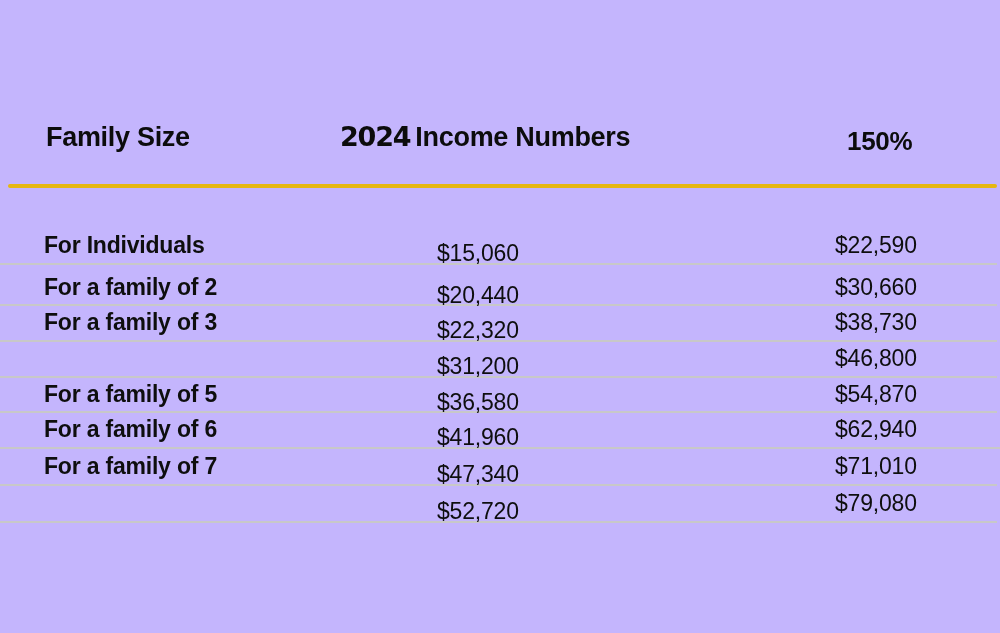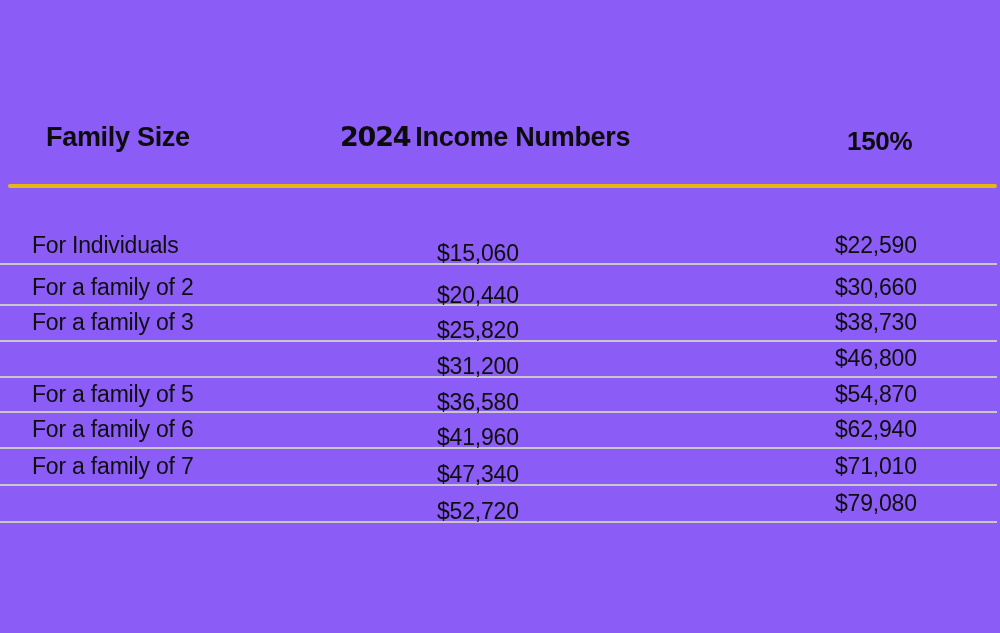--- a/index.html
+++ b/index.html
@@ -10,21 +10,21 @@
   body {
     width: 1000px;
     height: 633px;
     font-family: "Liberation Sans", sans-serif;
     color: #0e0e0e;
   }
   .canvas {
     position: relative;
     width: 1000px;
     height: 633px;
-    background: #8b5cf6;
+    background: #c4b5fd;
     overflow: hidden;
   }
 
   
   .thead {
     position: absolute;
     top: 120px;
     left: 0;
     width: 100%;
     height: 40px;
@@ -76,21 +76,21 @@
 
   .c {
     position: absolute;
     top: 50%;
     transform: translateY(-50%);
     font-size: 23px;
     white-space: nowrap;
     color: #0e0e0e;
     letter-spacing: -0.2px;
   }
-  .c1 { left: 32px; }
+  .c1 { left: 44px; font-weight: bold; }
   .c2 { left: 437px; margin-top: 8px; }
   .c3 { left: 835px; }
 </style>
 </head>
 <body>
 
 <div class="canvas">
 
   <div class="thead">
     <span class="th th1">Family Size</span>
@@ -109,21 +109,21 @@
     </div>
 
     <div class="row r2">
       <span class="c c1">For a family of 2</span>
       <span class="c c2">$20,440</span>
       <span class="c c3">$30,660</span>
     </div>
 
     <div class="row r3">
       <span class="c c1">For a family of 3</span>
-      <span class="c c2">$25,820</span>
+      <span class="c c2">$22,320</span>
       <span class="c c3">$38,730</span>
     </div>
 
     <div class="row r4">
       <span class="c c2">$31,200</span>
       <span class="c c3">$46,800</span>
     </div>
 
     <div class="row r5">
       <span class="c c1">For a family of 5</span>

